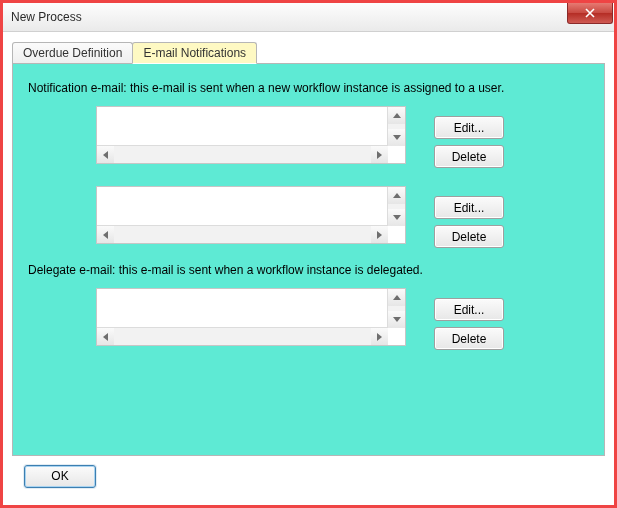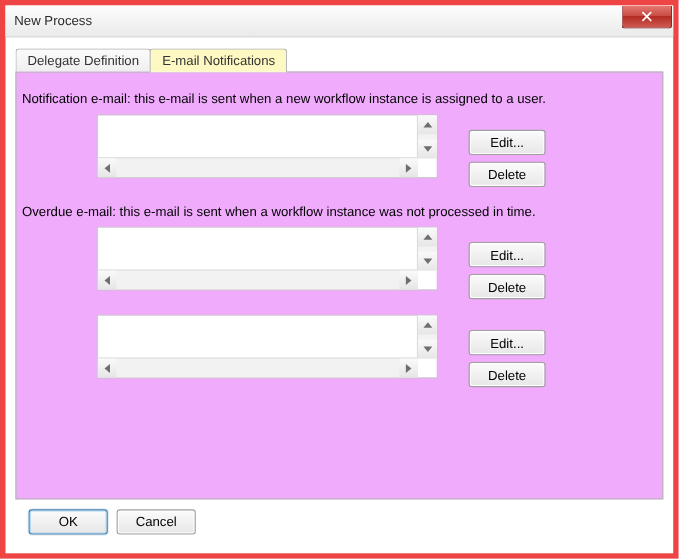--- a/index.html
+++ b/index.html
@@ -1,29 +1,29 @@
 <!DOCTYPE html>
 <html><head>
 <meta charset="utf-8">
 <style>
   html,body{margin:0;padding:0;font-family:"Segoe UI",Tahoma,Arial,sans-serif;font-size:12px;color:#000;background:#fff}
-  .window{width:617px;height:508px;box-sizing:border-box;border:5px solid #ef4444;background:#fff;display:flex;flex-direction:column;box-shadow:0 0 6px rgba(0,0,0,.2)}
+  .window{width:617px;height:508px;box-sizing:border-box;border:3px solid #ef4444;background:#fff;display:flex;flex-direction:column;box-shadow:0 0 6px rgba(0,0,0,.2)}
   .titlebar{height:28px;background:linear-gradient(#fdfdfd,#eaeaea);border-bottom:1px solid #d0d0d0;display:flex;align-items:center;justify-content:space-between;padding:0 0 0 8px}
   .titlebar .title{color:#2a2a2a}
   .titlebar .controls{display:flex;height:100%}
   .titlebar .closebtn{width:44px;height:20px;margin-top:0;margin-right:1px;border:1px solid #8a2a2a;border-top:none;border-radius:0 0 3px 3px;background:linear-gradient(#e67a72,#c84a42 49%,#b42c24 50%,#cf5a52);display:flex;align-items:center;justify-content:center;cursor:pointer}
   .titlebar .closebtn svg{width:10px;height:10px}
   .client{flex:1;padding:9px;display:flex;flex-direction:column;min-height:0}
   .tabhost{flex:1;display:flex;flex-direction:column;min-height:0}
   .tabstrip{display:flex;align-items:flex-end;height:22px;position:relative;z-index:2}
   .tab{padding:3px 10px;border:1px solid #b6b6b6;border-bottom:none;background:linear-gradient(#fbfbfb,#efefef);margin-right:-1px;border-radius:3px 3px 0 0;color:#333;cursor:pointer;position:relative}
   .tab.active{background:#fef9c3;border-bottom:1px solid #fff;margin-bottom:-1px;z-index:3}
-  .tabpage{flex:1;border:1px solid #b6b6b6;background:#f0abfc;padding:12px 14px 10px 5px;overflow:hidden;position:relative;z-index:1}
+  .tabpage{flex:1;border:1px solid #b6b6b6;background:#5eead4;padding:12px 14px 10px 15px;overflow:hidden;position:relative;z-index:1}
   .section-label{margin:4px 0 6px 0;max-width:520px;line-height:1.35}
-  .row{display:flex;align-items:flex-start;margin-bottom:14px}
+  .row{display:flex;align-items:center;margin-bottom:14px}
   .tbox{width:310px;height:58px;border:1px solid #c6c6c6;box-shadow:inset 0 1px 1px rgba(0,0,0,.06);margin-left:68px;position:relative;box-sizing:border-box;display:flex;flex-direction:column}
   .tbox .ta{flex:1;border:none;outline:none;resize:none;font:inherit;padding:2px 3px;overflow:auto;white-space:pre}
   .tbox .vscroller{position:absolute;top:0;right:0;bottom:17px;width:17px;border-left:1px solid #dcdcdc;background:#f2f2f2;display:flex;flex-direction:column;justify-content:space-between}
   .tbox .hscroller{position:absolute;left:0;right:17px;bottom:0;height:17px;border-top:1px solid #dcdcdc;background:#f2f2f2;display:flex;flex-direction:row;justify-content:space-between;align-items:center}
   .scrollbtn{width:17px;height:17px;display:flex;align-items:center;justify-content:center;background:linear-gradient(#fafafa,#e6e6e6)}
   .arrow{width:0;height:0;border-style:solid}
   .arrow.up{border-width:0 4px 5px 4px;border-color:transparent transparent #6e6e6e transparent}
   .arrow.down{border-width:5px 4px 0 4px;border-color:#6e6e6e transparent transparent transparent}
   .arrow.left{border-width:4px 5px 4px 0;border-color:transparent #6e6e6e transparent transparent}
   .arrow.right{border-width:4px 0 4px 5px;border-color:transparent transparent transparent #6e6e6e}
@@ -48,57 +48,30 @@
         </svg>
       </div>
     </div>
   </div>
 
   <div class="client">
     <div class="tabhost">
 
       <div class="tabstrip">
         <div class="tab">
-          <span>Delegate Definition</span>
+          <span>Overdue Definition</span>
         </div>
         <div class="tab active">
           <span>E-mail Notifications</span>
         </div>
       </div>
 
       <div class="tabpage">
 
         <div class="section-label">Notification e-mail: this e-mail is sent when a new workflow instance is assigned to a user.</div>
-        <div class="row">
-          <div class="tbox">
-            <textarea class="ta" style=""></textarea>
-            <div class="vscroller">
-              <div class="scrollbtn">
-                  <div class="arrow up"></div>
-                </div>
-              <div class="scrollbtn">
-                  <div class="arrow down"></div>
-                </div>
-            </div>
-            <div class="hscroller">
-              <div class="scrollbtn">
-                  <div class="arrow left"></div>
-                </div>
-              <div class="scrollbtn">
-                  <div class="arrow right"></div>
-                </div>
-            </div>
-          </div>
-          <div class="btncol">
-            <button class="btn">Edit...</button>
-            <button class="btn">Delete</button>
-          </div>
-        </div>
-
-        <div class="section-label">Overdue e-mail: this e-mail is sent when a workflow instance was not processed in time.</div>
         <div class="row">
           <div class="tbox">
             <textarea class="ta" style=""></textarea>
             <div class="vscroller">
               <div class="scrollbtn">
                   <div class="arrow up"></div>
                 </div>
               <div class="scrollbtn">
                   <div class="arrow down"></div>
                 </div>
@@ -137,21 +110,47 @@
                   <div class="arrow right"></div>
                 </div>
             </div>
           </div>
           <div class="btncol">
             <button class="btn">Edit...</button>
             <button class="btn">Delete</button>
           </div>
         </div>
 
+        <div class="section-label">Delegate e-mail: this e-mail is sent when a workflow instance is delegated.</div>
+        <div class="row">
+          <div class="tbox">
+            <textarea class="ta" style=""></textarea>
+            <div class="vscroller">
+              <div class="scrollbtn">
+                  <div class="arrow up"></div>
+                </div>
+              <div class="scrollbtn">
+                  <div class="arrow down"></div>
+                </div>
+            </div>
+            <div class="hscroller">
+              <div class="scrollbtn">
+                  <div class="arrow left"></div>
+                </div>
+              <div class="scrollbtn">
+                  <div class="arrow right"></div>
+                </div>
+            </div>
+          </div>
+          <div class="btncol">
+            <button class="btn">Edit...</button>
+            <button class="btn">Delete</button>
+          </div>
+        </div>
+
       </div>
     </div>
 
     <div class="bottombar">
       <button class="btn default">OK</button>
-      <button class="btn">Cancel</button>
     </div>
   </div>
 </div>
 
 </body></html>

